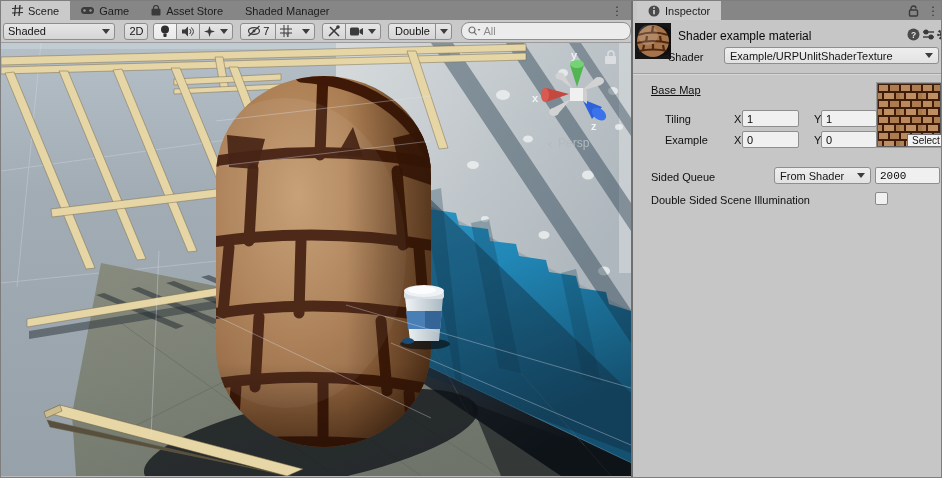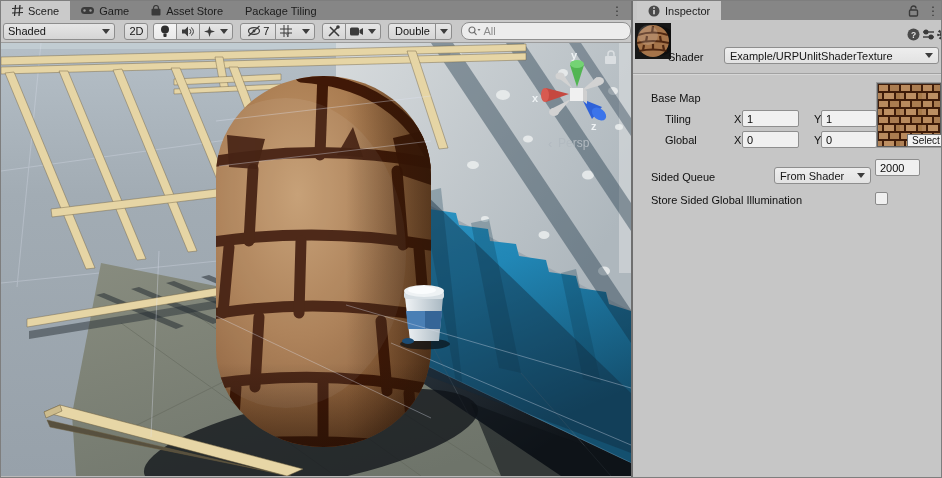--- a/index.html
+++ b/index.html
@@ -77,21 +77,21 @@
       <span>Game</span>
     </div>
     <div class="tab">
       <svg width="10" height="11" viewBox="0 0 10 11">
         <path d="M2.5,4 L2.5,3 a2.5,2.5 0 0 1 5,0 L7.5,4" fill="none" stroke="#3a3a3a" stroke-width="1.2"></path>
         <rect x="0.5" y="3.8" width="9" height="6.6" rx="1" fill="#3a3a3a"></rect>
       </svg>
       <span>Asset Store</span>
     </div>
     <div class="tab">
-      <span>Package Tiling</span>
+      <span>Shaded Manager</span>
     </div>
     <div class="strip-right">
       <span class="kebab">⋮</span>
     </div>
   </div>
 
   <div class="toolbar">
     <div class="tb-dd" style="width:114px;margin-left:2px;">
       <span>Shaded</span>
       <span class="arrow-down"></span>
@@ -423,20 +423,21 @@
           <line x1="12" y1="13" x2="11" y2="19"></line>
             <line x1="25" y1="13" x2="26" y2="19"></line>
           <line x1="18" y1="21" x2="18" y2="27"></line>
             <line x1="9" y1="22" x2="8" y2="27"></line>
           <line x1="28" y1="22" x2="29" y2="27"></line>
             <line x1="18" y1="3" x2="17" y2="10"></line>
         </g>
         <circle cx="13" cy="12" r="10" fill="#ffffff" opacity="0.15"></circle>
         <path d="M18,2 a16,16 0 0 1 0,32 a24,16 0 0 0 0,-32" fill="#000000" opacity="0.35"></path>
       </svg>
+      <div class="abs title" style="left:45px;top:9px;">Shader example material</div>
       <div class="abs hicon" style="left:274px;top:8px;">
         <svg width="13" height="13" viewBox="0 0 13 13">
             <circle cx="6.5" cy="6.5" r="6" fill="#4a4a4a"></circle>
           <text x="4" y="9.5" font-size="8.5" fill="#e0e0e0" font-family="Liberation Sans,sans-serif" font-weight="bold">?</text>
           </svg>
       </div>
       <div class="abs hicon" style="left:289px;top:8px;">
         <svg width="13" height="13" viewBox="0 0 13 13" stroke="#3a3a3a" stroke-width="1.4">
           <line x1="1" y1="4" x2="12" y2="4"></line>
             <circle cx="4" cy="4" r="1.8" fill="#3a3a3a"></circle>
@@ -453,21 +454,21 @@
       </div>
 
       <div class="abs lbl" style="left:35px;top:31px;">Shader</div>
       <div class="abs dd" style="left:91px;top:27px;width:215px;">
         <span>Example/URPUnlitShaderTexture</span>
         <span class="arrow-down"></span>
       </div>
 
       <div class="divider" style="top:53px;"></div>
 
-      <div class="abs lbl" style="left:18px;top:72px;">Base Map</div>
+      <div class="abs lbl" style="left:18px;top:64px;text-decoration:underline;">Base Map</div>
 
       <svg class="abs thumb" style="left:244px;top:63px;" width="62" height="62" viewBox="0 0 62 62">
         <defs>
           <pattern id="bricks" width="22" height="16" patternUnits="userSpaceOnUse">
             <rect width="22" height="16" fill="#3f1c09"></rect>
             <rect x="1" y="1" width="9" height="6" fill="#b98a5d"></rect>
             <rect x="12" y="1" width="9" height="6" fill="#aa7c50"></rect>
             <rect x="-5" y="9" width="9" height="6" fill="#b08257"></rect>
             <rect x="6" y="9" width="10" height="6" fill="#bd8f62"></rect>
             <rect x="18" y="9" width="9" height="6" fill="#a67848"></rect>
@@ -476,30 +477,30 @@
         <rect x="0" y="0" width="62" height="62" fill="url(#bricks)"></rect>
       </svg>
       <div class="abs select-btn" style="left:274px;top:114px;">Select</div>
 
       <div class="abs lbl" style="left:32px;top:93px;">Tiling</div>
       <div class="abs lbl" style="left:101px;top:93px;">X</div>
       <input class="abs field" style="left: 109px; top: 90px; width: 57px;" value="1">
       <div class="abs lbl" style="left:181px;top:93px;">Y</div>
       <input class="abs field" style="left: 188px; top: 90px; width: 56px;" value="1">
 
-      <div class="abs lbl" style="left:32px;top:114px;">Global</div>
+      <div class="abs lbl" style="left:32px;top:114px;">Example</div>
       <div class="abs lbl" style="left:101px;top:114px;">X</div>
       <input class="abs field" style="left: 109px; top: 111px; width: 57px;" value="0">
       <div class="abs lbl" style="left:181px;top:114px;">Y</div>
       <input class="abs field" style="left: 188px; top: 111px; width: 56px;" value="0">
 
       <div class="abs lbl" style="left:18px;top:151px;">Sided Queue</div>
       <div class="abs dd" style="left:141px;top:147px;width:97px;">
         <span>From Shader</span>
         <span class="arrow-down"></span>
       </div>
-      <input class="abs field" style="left: 242px; top: 139px; width: 45px;" value="2000">
-
-      <div class="abs lbl" style="left:18px;top:174px;">Store Sided Global Illumination</div>
+      <input class="abs field" style="left: 242px; top: 147px; width: 65px; font-family: Liberation Mono, monospace;" value="2000">
+
+      <div class="abs lbl" style="left:18px;top:174px;">Double Sided Scene Illumination</div>
       <div class="abs checkbox" style="left:242px;top:172px;"></div>
     </div>
   </div>
 </div>
 
 </body></html>

